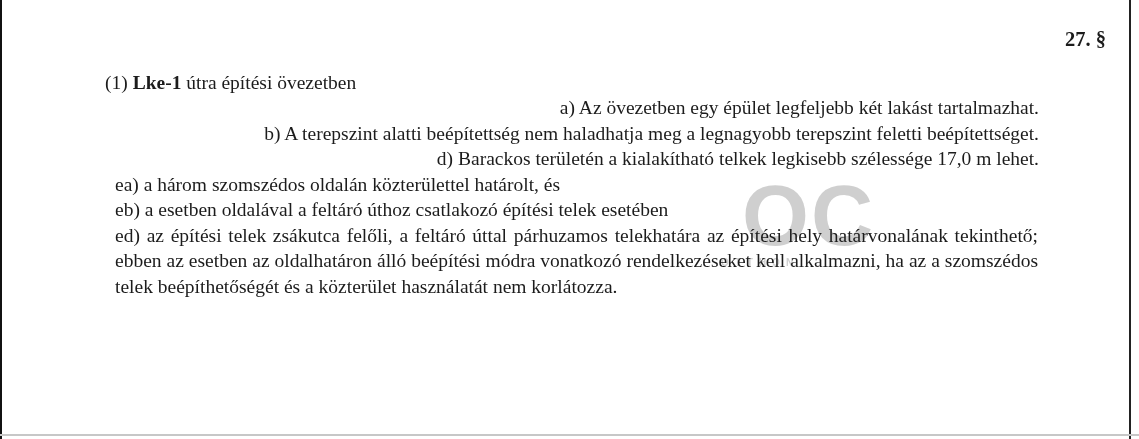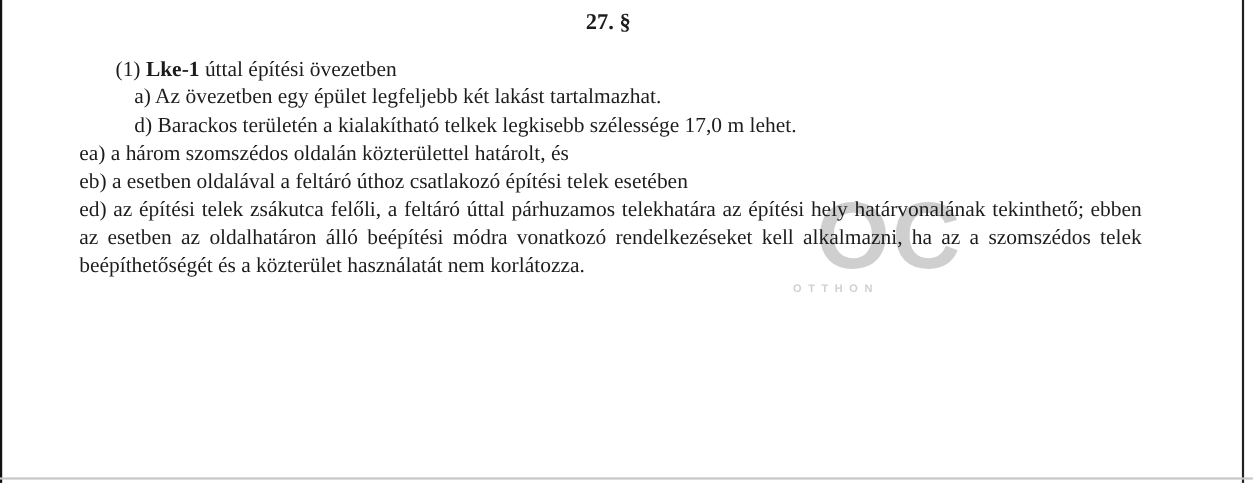--- a/index.html
+++ b/index.html
@@ -47,33 +47,33 @@
     line-height: 21px;
     font-weight: bold;
     letter-spacing: 6px;
     font-family: "Liberation Sans", sans-serif;
   }
 
   .content { position: relative; z-index: 1; }
 
   .title {
     width: 1106px;
-    margin-top: 8px;
-    text-align: center;
+    margin-top: 27px;
+    text-align: right;
     font-weight: bold;
     font-size: 20.5px;
   }
 
   .body-block { margin-top: 17px; }
 
   .clause  { margin-left: 105px; margin-right: 100px; }
   .zone    { font-weight: bold; margin-top: 25px; }
 
-  .item    { margin-left: 122px; margin-right: 100px; }
-  .subitem { margin-left: 72px; margin-right: 101px; }
+  .item    { margin-left: 122px; margin-right: 100px; text-align: right; }
+  .subitem { margin-left: 115px; margin-right: 101px; }
 
   .justify { text-align: justify; font-family: Liberation Serif, serif; }
   .pre     { white-space: pre-line; }
 </style>
 </head>
 <body>
 
 <div class="page">
 
   <div class="border-left"></div>
@@ -84,24 +84,25 @@
     <div class="monogram">OC</div>
     <div class="word">OTTHON</div>
   </div>
 
   <div class="content">
 
     <div class="title">27. §</div>
 
     <div class="body-block">
 
-      <div class="clause"><span>(1)</span> <span class="zone">Lke-1</span> <span>úttal építési övezetben</span></div>
+      <div class="clause"><span>(1)</span> <span class="zone">Lke-1</span> <span>útra építési övezetben</span></div>
 
       <div class="item"><span>a)</span> <span>Az övezetben egy épület legfeljebb két lakást tartalmazhat.</span></div>
 
+      <div class="item"><span>b)</span> <span>A terepszint alatti beépítettség nem haladhatja meg a legnagyobb terepszint feletti beépítettséget.</span></div>
 
 
       <div class="item"><span>d)</span> <span>Barackos területén a kialakítható telkek legkisebb szélessége 17,0 m lehet.</span></div>
 
 
       <div class="subitem"><span>ea)</span> <span>a három szomszédos oldalán közterülettel határolt, és</span></div>
 
       <div class="subitem"><span>eb)</span> <span>a esetben oldalával a feltáró úthoz csatlakozó építési telek esetében</span></div>
 
 

